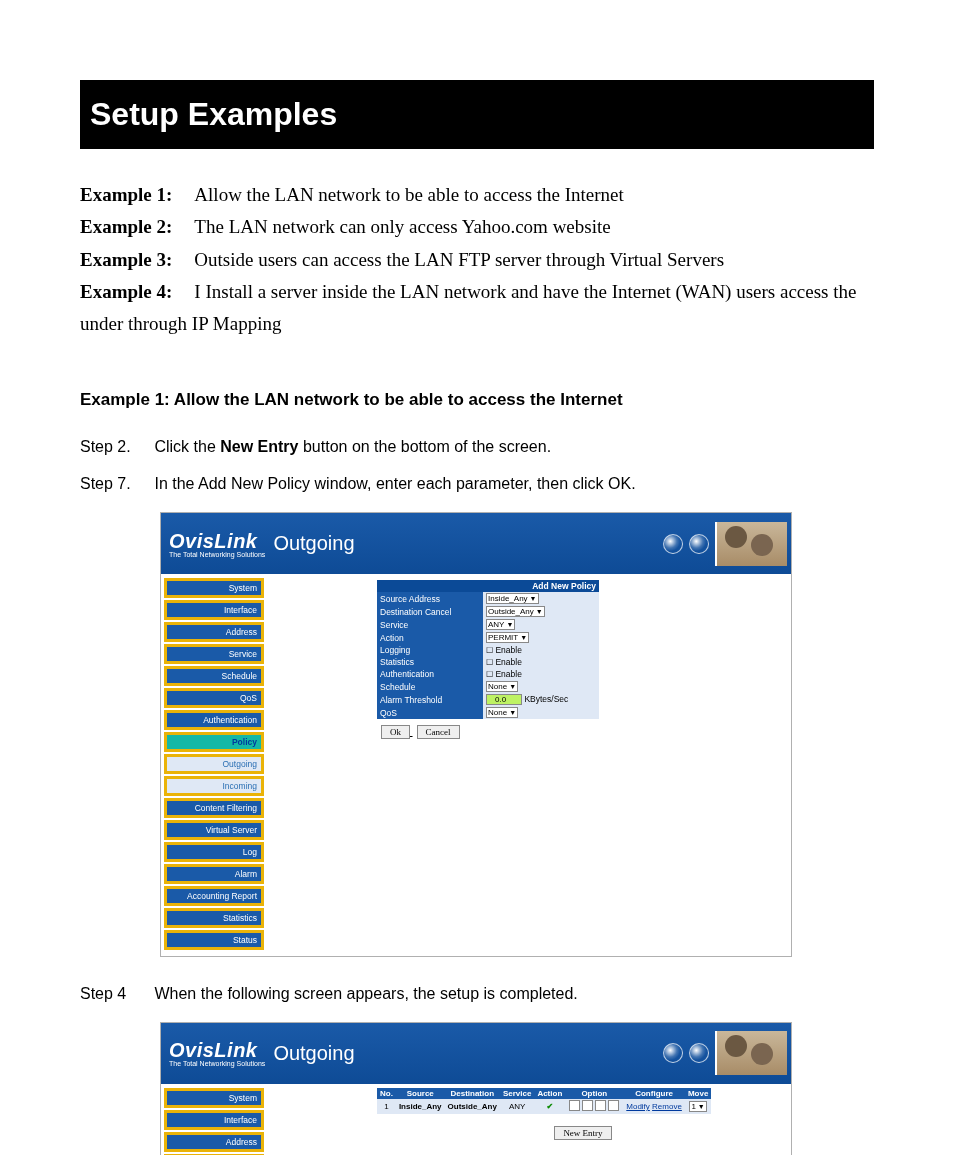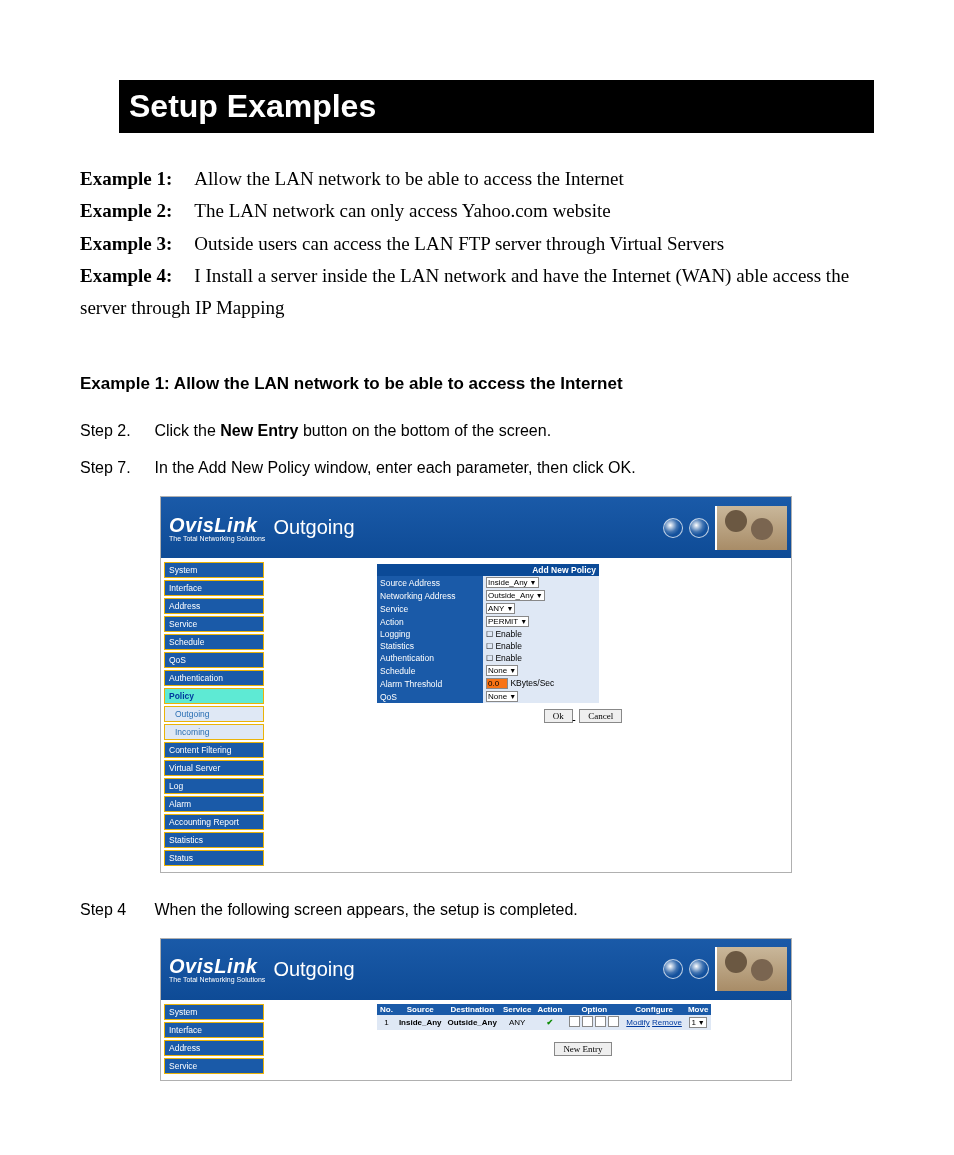--- a/index.html
+++ b/index.html
@@ -15,23 +15,22 @@
     padding: 80px 80px 40px 80px;
     box-sizing: border-box;
     position: relative;
   }
   .title-bar {
     background: #000;
     color: #fff;
     font-family: Arial, Helvetica, sans-serif;
     font-size: 32px;
     font-weight: bold;
-    padding: 8px 10px;
+    padding: 16px 10px;
     margin-bottom: 30px;
-    margin-left: 39px;
   }
   .examples-intro {
     font-size: 19px;
     line-height: 1.7;
   }
   .examples-intro .ex-label { font-weight: bold; }
   .examples-intro .gap { display:inline-block; width: 22px; }
   .section-heading {
     font-family: Arial, Helvetica, sans-serif;
     font-size: 17px;
@@ -91,42 +90,43 @@
   .shot-body { display:flex; background:#fff; }
   .shot1 .shot-body { min-height: 250px; }
   .shot2 .shot-body { min-height: 80px; }
 
   .nav-col { width:100px; padding:4px 3px; font-size:9px; color:#fff; }
   .nav-item {
     background:#1a5aa8;
     color:#fff;
     padding:2px 4px;
     margin-bottom:2px;
-    border:1px solid #eab308;
+    border:3px solid #eab308;
     font-size:8.5px;
     white-space:nowrap;
     overflow:hidden;
     cursor:pointer;
-  }
-  .nav-item.active { background:#5eead4; color:#003a9e; font-weight:bold; }
+    text-align:right;
+  }
+  .nav-item.active { background:#14b8a6; color:#003a9e; font-weight:bold; }
   .nav-item.sub { background:#dfe8f5; color:#2a6fb3; padding-left:10px; }
 
   .content-col { flex:1; padding: 6px 6px 6px 110px; font-size:9px; }
   .shot2 .content-col { padding-left: 110px; padding-top: 4px;}
 
   
   .form-table { border-collapse: collapse; }
   .form-table th { background:#0b4a97; color:#fff; font-weight:bold; text-align:right; padding:1px 3px; font-size:8.5px; }
   .form-table td.k { background:#1a5aa8; color:#fff; padding:1px 3px; font-size:8.5px; width:100px; }
   .form-table td.v { background:#dfe8f5; color:#000; padding:1px 3px; font-size:8.5px; width:110px; }
   .mini-select { font-size:8px; background:#fff; border:1px solid #888; padding:0 1px; display:inline-flex; align-items:center; gap:2px;}
   .mini-select .arrow{font-size:7px;}
-  .mini-input { font-size:8px; background:#f97316; border:1px solid #888; padding:0 1px; display:inline-block; min-width:18px; text-align:left;}
+  .mini-input { font-size:8px; background:#bef264; border:1px solid #888; padding:0 8px; display:inline-block; min-width:18px; text-align:left;}
   .mini-check { font-size:8px; }
-  .form-buttons { text-align:center; margin-top:6px;text-decoration:underline; }
+  .form-buttons { text-align:left; margin-top:6px;text-decoration:underline; }
   .btn-small {
     display:inline-block; font-size:9px; background:#efefef; border:1px solid #888;
     padding:1px 8px; margin-left:4px; cursor:pointer; font-family: "Times New Roman", serif;
   }
 
   
   .res-table { border-collapse: collapse; }
   .res-table th { background:#1a5aa8; color:#fff; font-size:8px; padding:1px 3px; font-weight:bold; }
   .res-table td { background:#dfe8f5; color:#000; font-size:8px; padding:1px 3px; text-align:center; }
   .green { color:#0a8a00; font-weight:bold; }
@@ -148,21 +148,21 @@
     <div>
       <span class="ex-label">Example 1:</span><span class="gap"></span><span>Allow the LAN network to be able to access the Internet</span>
     </div>
     <div>
       <span class="ex-label">Example 2:</span><span class="gap"></span><span>The LAN network can only access Yahoo.com website</span>
     </div>
     <div>
       <span class="ex-label">Example 3:</span><span class="gap"></span><span>Outside users can access the LAN FTP server through Virtual Servers</span>
     </div>
     <div>
-      <span class="ex-label">Example 4:</span><span class="gap"></span><span>I Install a server inside the LAN network and have the Internet (WAN) able access the server through IP Mapping</span>
+      <span class="ex-label">Example 4:</span><span class="gap"></span><span>I Install a server inside the LAN network and have the Internet (WAN) users access the under through IP Mapping</span>
     </div>
   </div>
 
   <div class="section-heading">Example 1:    Allow the LAN network to be able to access the Internet</div>
 
   <div class="steps">
     <div class="step-row">
       <span class="step-label">Step 2.</span>
       <span>Click the </span><span class="bold">New Entry</span><span> button on the bottom of the screen.</span>
     </div>
@@ -212,21 +212,21 @@
                 <th colspan="2">Add New Policy</th>
               </tr>
           <tr>
                 <td class="k">Source Address</td>
               <td class="v"><span class="mini-select">
                     <span>Inside_Any</span>
                     <span class="arrow">▼</span>
                   </span></td>
               </tr>
           <tr>
-                <td class="k">Networking Address</td>
+                <td class="k">Destination Cancel</td>
               <td class="v"><span class="mini-select">
                     <span>Outside_Any</span>
                     <span class="arrow">▼</span>
                   </span></td>
               </tr>
           <tr>
                 <td class="k">Service</td>
               <td class="v"><span class="mini-select">
                     <span>ANY</span>
                     <span class="arrow">▼</span>

